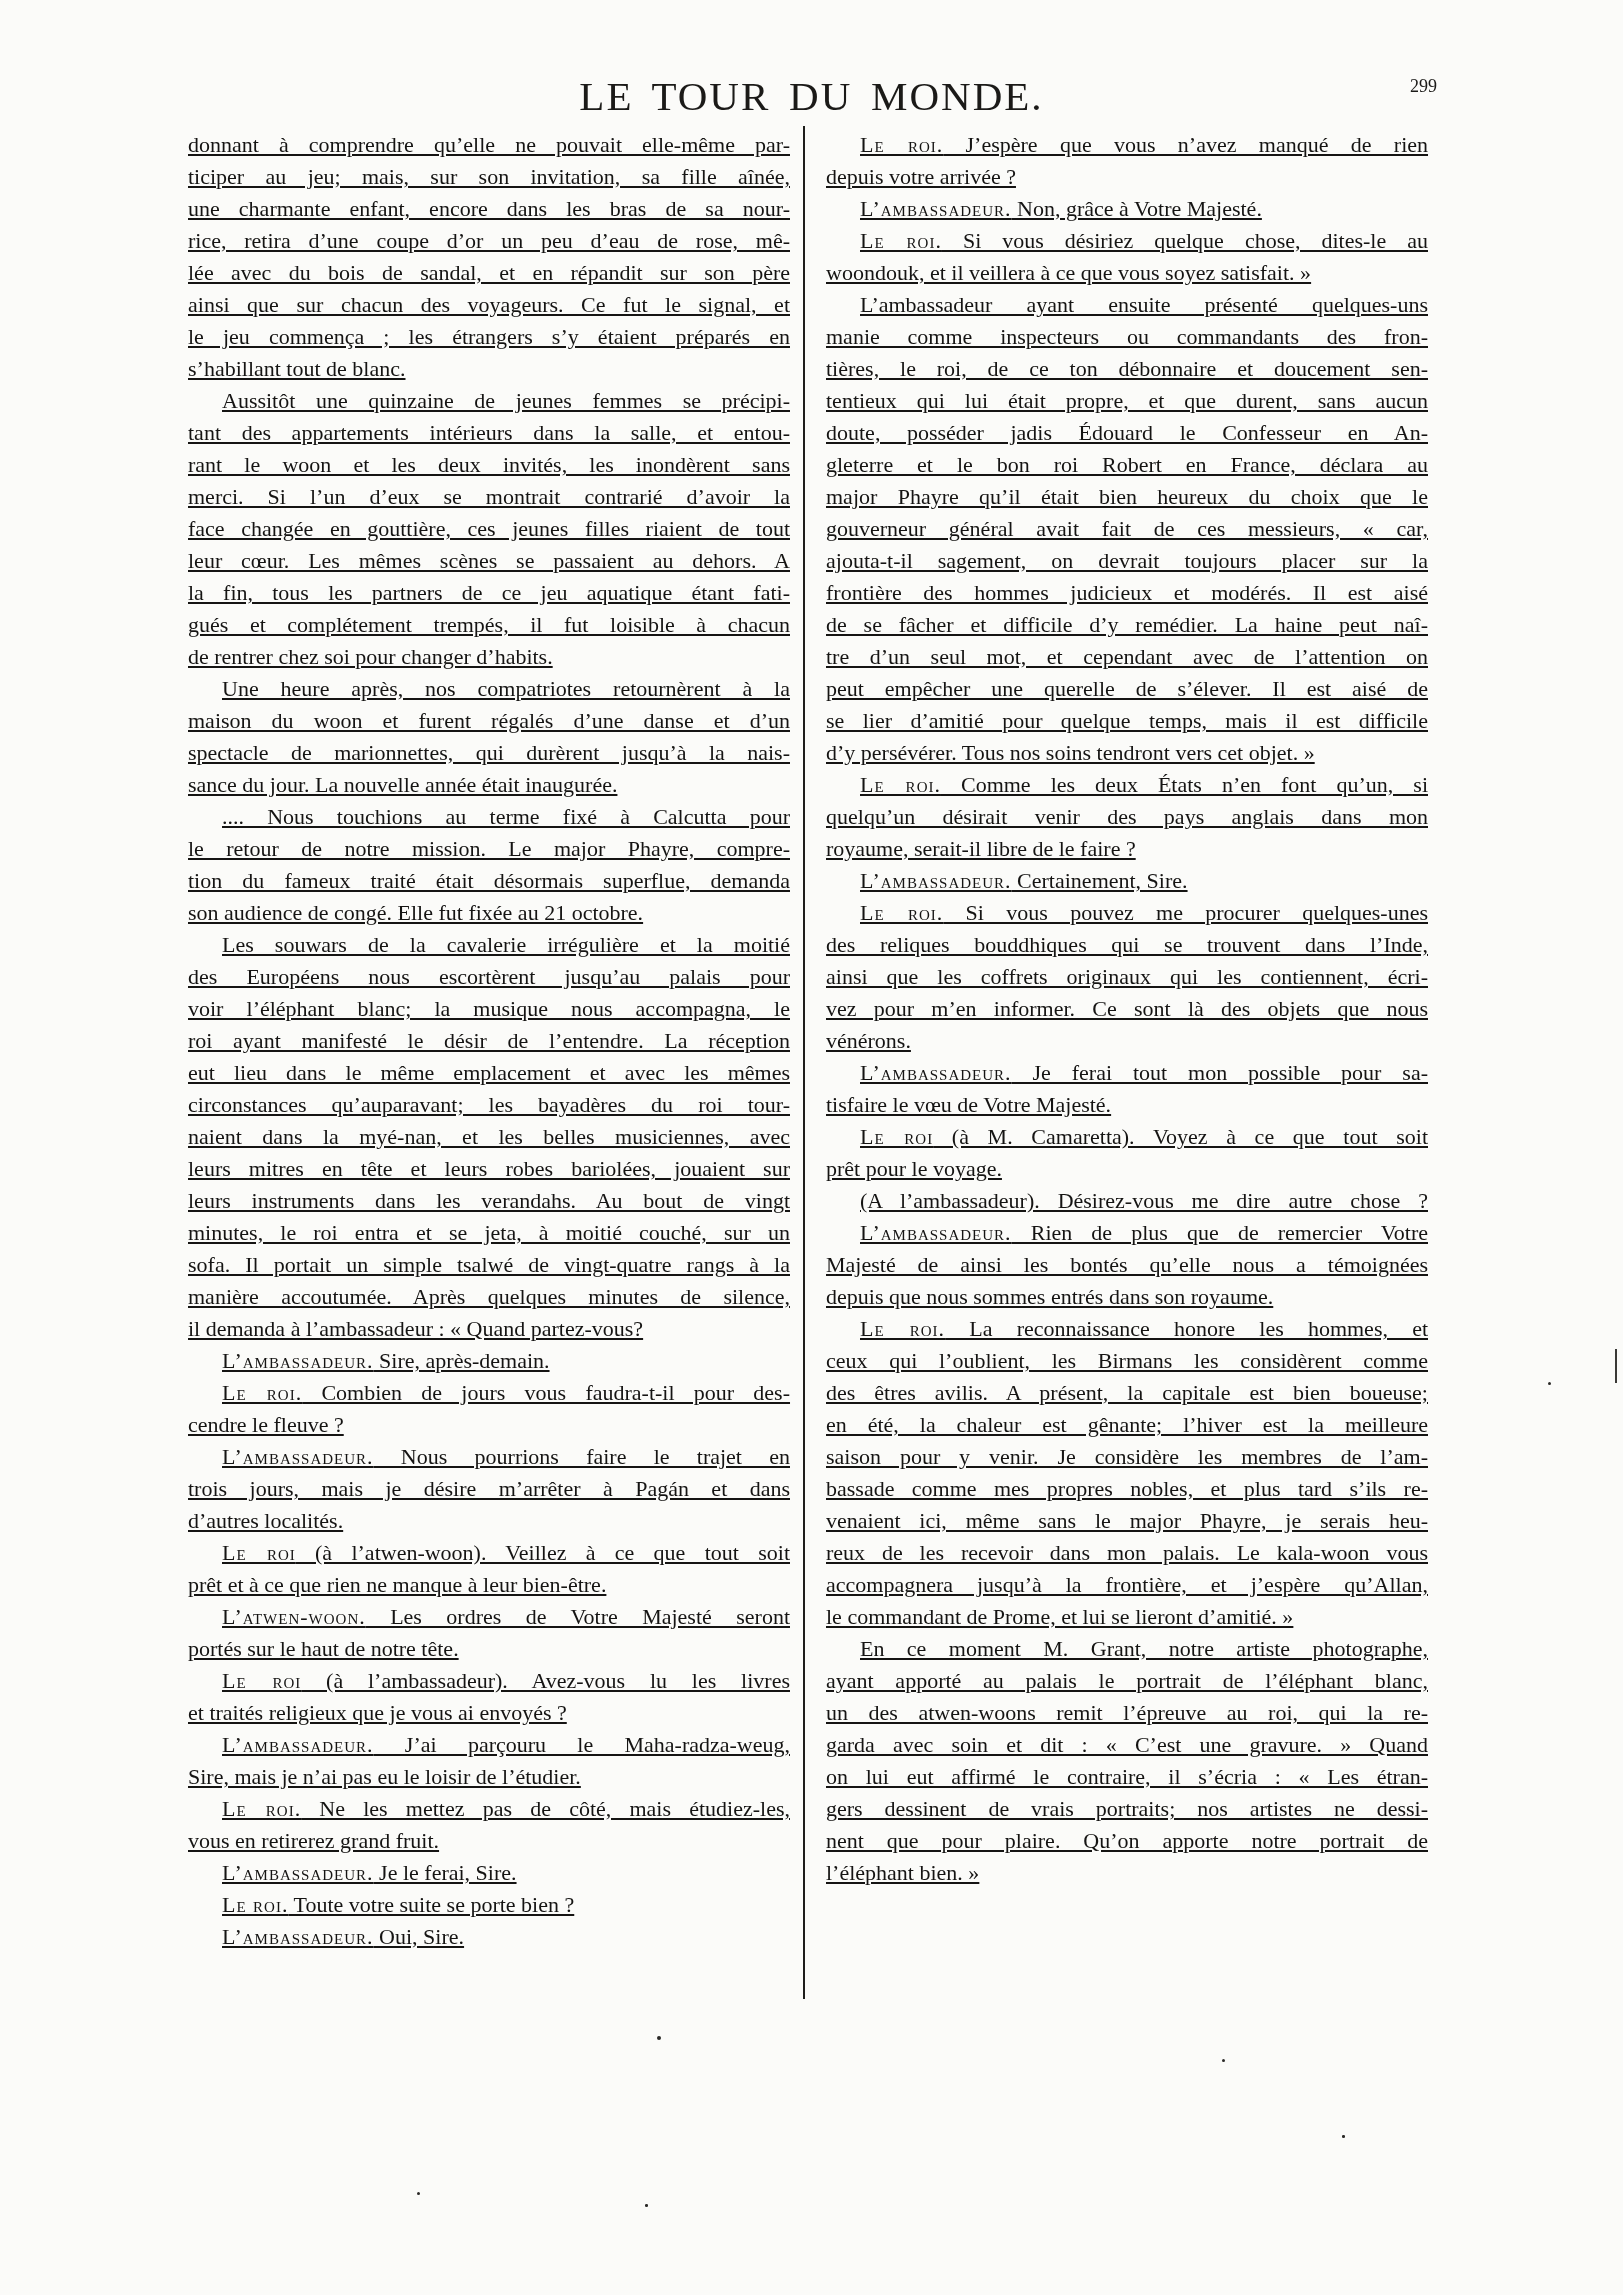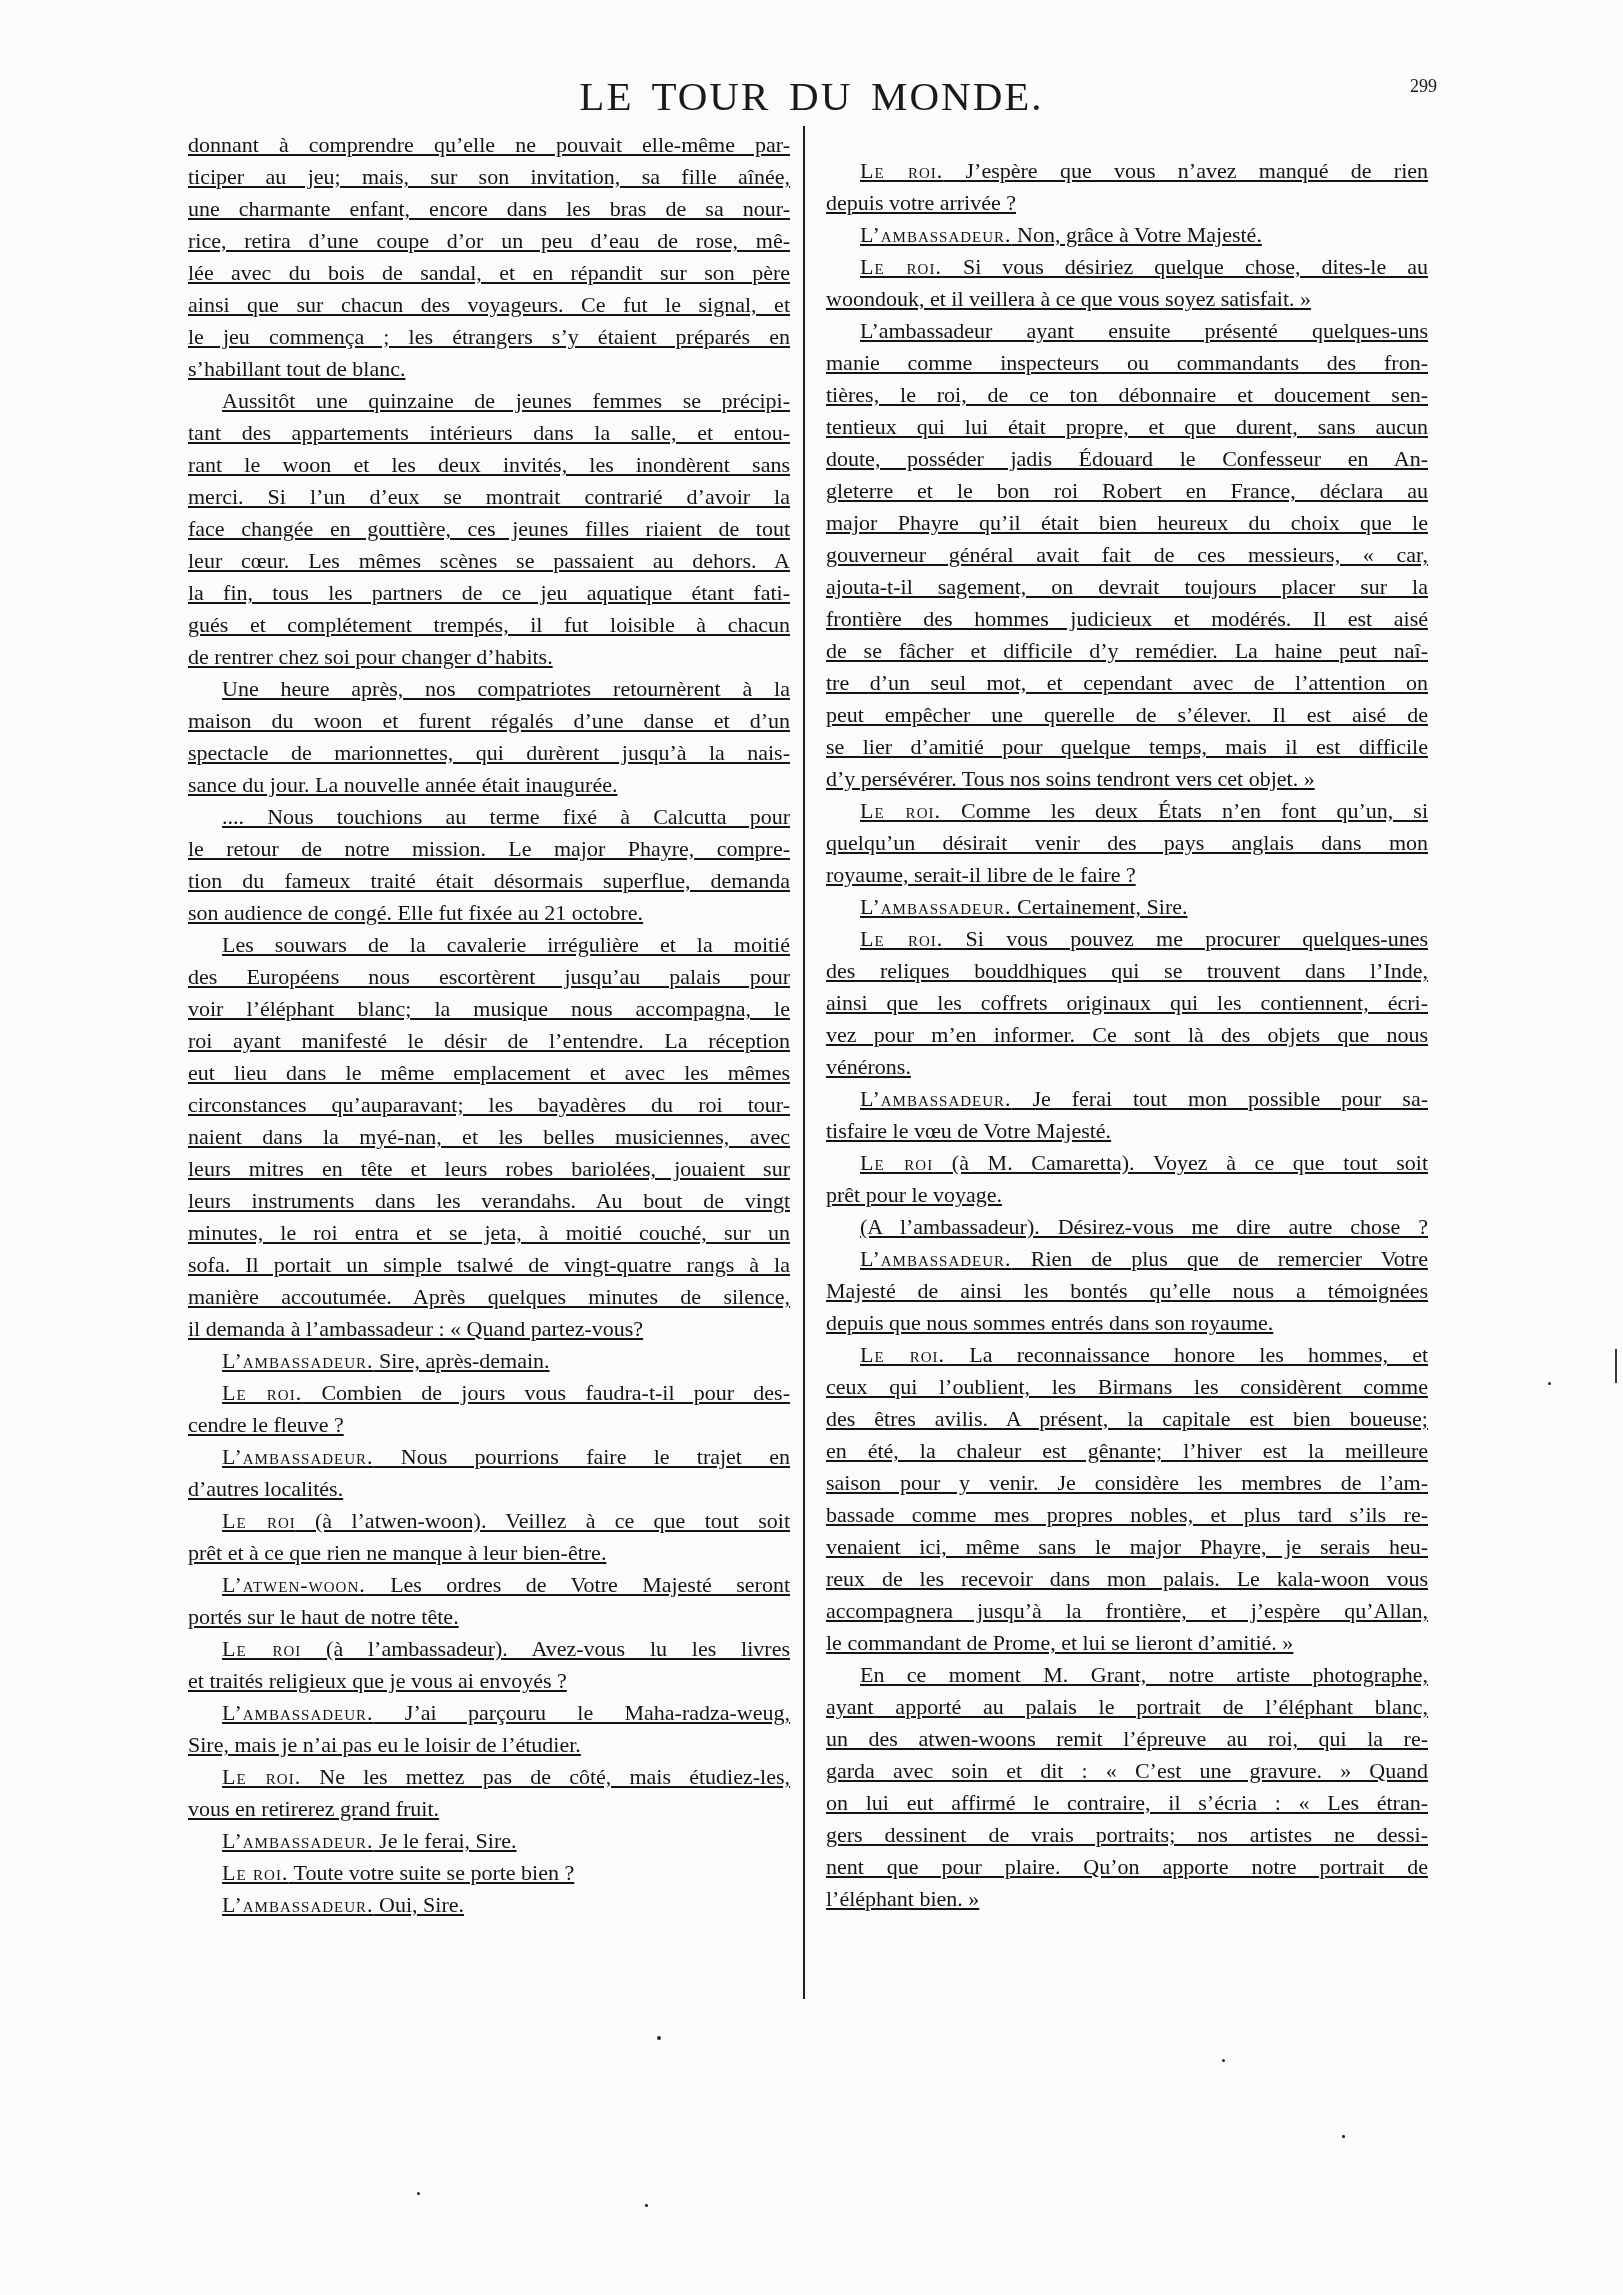--- a/index.html
+++ b/index.html
@@ -14,21 +14,21 @@
     position:absolute;top:72px;left:0;width:1623px;
     text-align:center;font-size:41px;letter-spacing:2px;word-spacing:6.5px;
     color:#1b1a18;
   }
   .page-number{
     position:absolute;top:76px;left:1306px;width:131px;
     text-align:right;font-size:18px;color:#1b1a18;
   }
   .col{position:absolute;top:129px;width:602px;}
   .col-left{left:188px;}
-  .col-right{left:826px;margin-top:26px;}
+  .col-right{left:826px;}
   .para{margin:0;padding:0;text-decoration:underline;}
   .line{
     height:32px;line-height:32px;font-size:22px;
     text-align:justify;text-align-last:justify;
     hyphens:none;
   }
   .line.last{text-align-last:left;}
   .line.ind{text-indent:34px;}
   .sc{font-variant:small-caps;letter-spacing:1px;}
   .column-divider{
@@ -100,20 +100,21 @@
       </div>
       <div class="para">
         <div class="line last ind"><span class="sc">L’ambassadeur.</span> Sire, après-demain.</div>
       </div>
       <div class="para">
         <div class="line ind"><span class="sc">Le roi.</span> Combien de jours vous faudra-t-il pour des-</div>
         <div class="line last">cendre le fleuve ?</div>
       </div>
       <div class="para">
         <div class="line ind"><span class="sc">L’ambassadeur.</span> Nous pourrions faire le trajet en</div>
+        <div class="line">trois jours, mais je désire m’arrêter à Pagán et dans</div>
         <div class="line last">d’autres localités.</div>
       </div>
       <div class="para">
         <div class="line ind"><span class="sc">Le roi</span> (à l’atwen-woon). Veillez à ce que tout soit</div>
         <div class="line last">prêt et à ce que rien ne manque à leur bien-être.</div>
       </div>
       <div class="para">
         <div class="line ind"><span class="sc">L’atwen-woon.</span> Les ordres de Votre Majesté seront</div>
         <div class="line last">portés sur le haut de notre tête.</div>
       </div>

